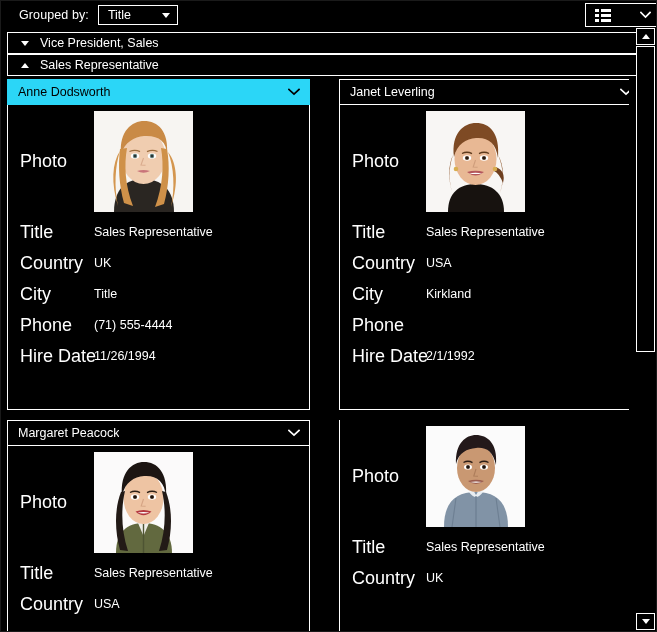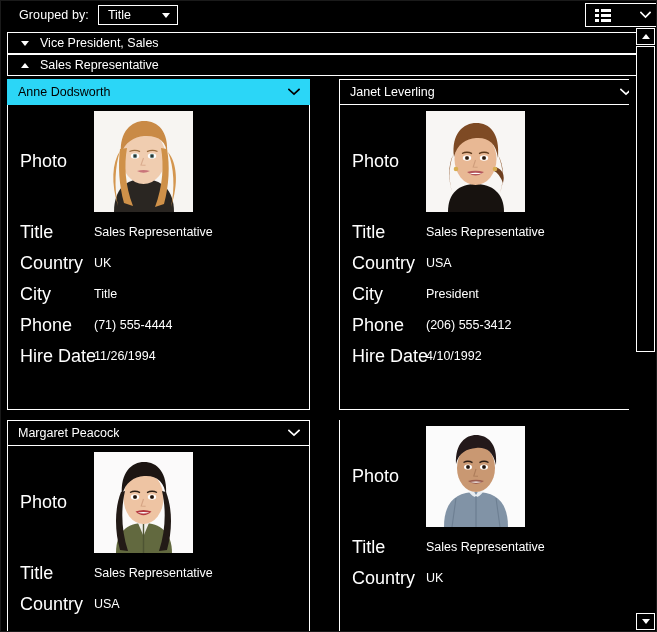--- a/index.html
+++ b/index.html
@@ -441,29 +441,28 @@
           <div class="field row-field" style="top:117px">
             <span class="field-label">Title</span>
             <span class="field-value">Sales Representative</span>
           </div>
           <div class="field row-field" style="top:148px">
             <span class="field-label">Country</span>
             <span class="field-value">USA</span>
           </div>
           <div class="field row-field" style="top:179px">
             <span class="field-label">City</span>
-            <span class="field-value">President</span>
+            <span class="field-value">Kirkland</span>
           </div>
           <div class="field row-field" style="top:210px">
             <span class="field-label">Phone</span>
-            <span class="field-value">(206) 555-3412</span>
           </div>
           <div class="field row-field" style="top:241px">
             <span class="field-label">Hire Date</span>
-            <span class="field-value">4/10/1992</span>
+            <span class="field-value">2/1/1992</span>
           </div>
         </div>
       </div>
 
       <div class="card col0 row1">
         <div class="card-header">
           <span class="card-title">Margaret Peacock</span>
           <svg class="card-chev" viewBox="0 0 12 8">
             <path d="M1 1.5 L6 6.2 L11 1.5" fill="none" stroke="#ffffff" stroke-width="1.7" stroke-linecap="square"></path>
           </svg>

